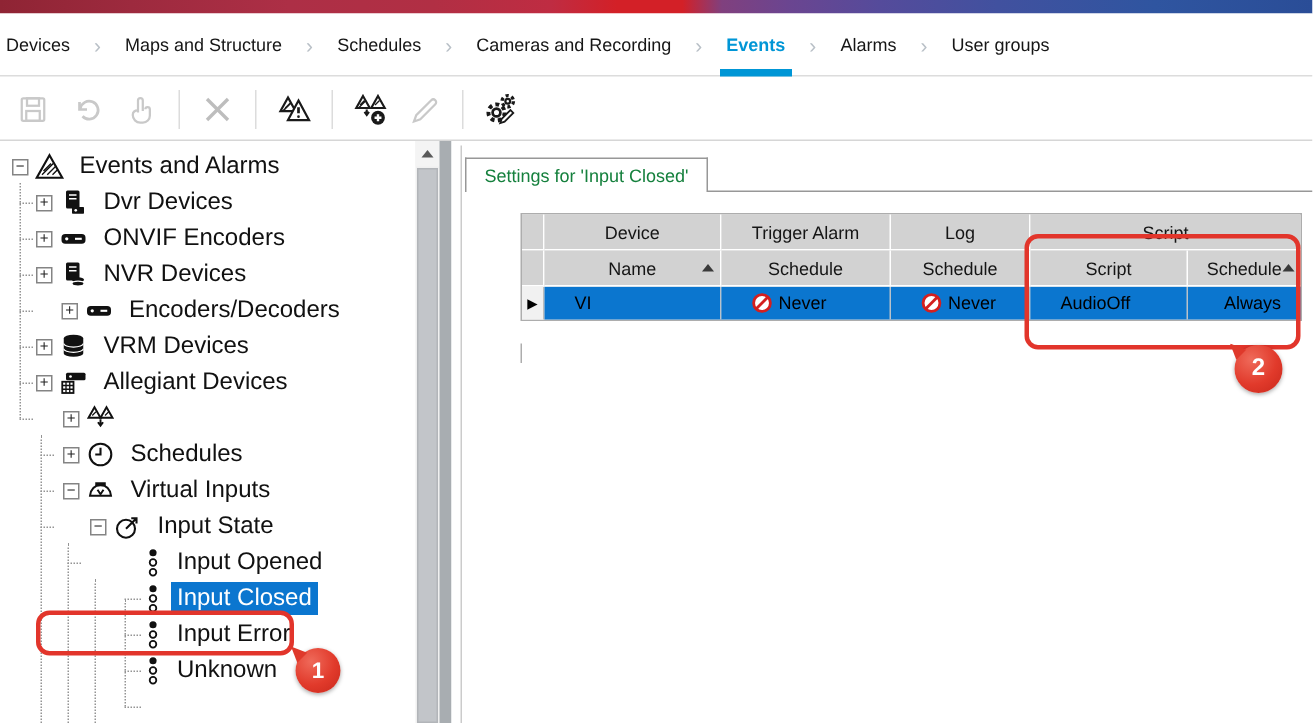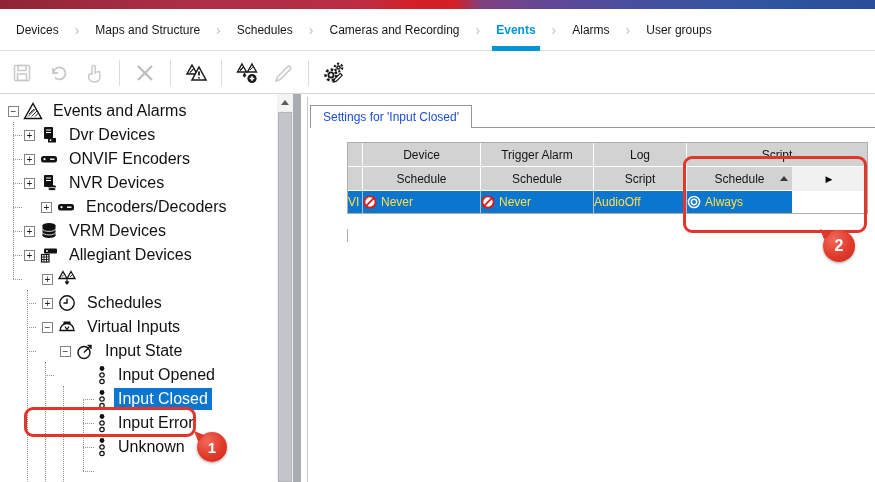--- a/index.html
+++ b/index.html
@@ -9,21 +9,21 @@
 
   
   .brand-bar { position:absolute; left:0; top:0; width:875px; height:9px;
     background:linear-gradient(90deg,#8f2434 0%,#9d2a3e 10%,#ad2f46 22%,#b12f44 33%,
       #bf2c42 42%,#d32027 47%,#d32027 52%,#80407e 55%,#6b4590 60%,#554b9b 67%,
       #41519f 76%,#2f55a0 88%,#2a4d97 100%); }
 
   
   .breadcrumb { position:absolute; left:0; top:9px; width:875px; height:42px;
     background:#fff; border-bottom:1px solid #dcdcdc; display:flex; align-items:center;
-    padding-left:14px; font-size:12px; color:#161616; }
+    padding-left:2px; font-size:12px; color:#161616; }
   .crumb { position:relative; padding:4px 2px; margin-right:14px; cursor:default; white-space:nowrap; }
   .chev { margin-right:14px; color:#b9c0c7; font-size:14px; line-height:1; }
   .crumb.active { color:#0096d6; font-weight:bold; }
   .crumb.active::after { content:''; position:absolute; left:-2px; right:-2px; top:27px;
     height:5px; background:#0096d6; }
 
   
   .toolbar { position:absolute; left:0; top:52px; width:875px; height:42px; background:#fff;
     border-bottom:1px solid #d6d6d6; display:flex; align-items:center; padding-left:8px; gap:8px; }
   .tbtn { width:28px; height:28px; display:flex; align-items:center; justify-content:center; }
@@ -55,37 +55,37 @@
   .sb-up { width:0; height:0; border-left:4px solid transparent; border-right:4px solid transparent;
     border-bottom:5px solid #5a5a5a; }
   .sb-thumb { position:absolute; left:1px; right:1px; top:18px; bottom:0; background:#c2c5c9;
     border:1px solid #b2b5b9; }
   .splitter { position:absolute; left:293px; top:0; width:8px; height:388px; background:#a8adb1; }
 
   
   .content { position:absolute; left:301px; top:0; width:574px; height:388px; background:#fff; }
   .panel-edge { position:absolute; left:6px; top:3px; bottom:0; width:0; border-left:1px solid #cbcbcb; }
   .tab { position:absolute; left:9px; top:11px; height:23px; padding:0 12px; background:#fff;
-    border:1px solid #979797; border-bottom:none; color:#1d4ed8; font-size:12px;
+    border:1px solid #979797; border-bottom:none; color:#15803d; font-size:12px;
     display:flex; align-items:center; z-index:2; white-space:nowrap; }
   .tab-line { position:absolute; left:165px; right:0; top:33px; border-top:1px solid #979797; }
 
   
   .gtable { position:absolute; left:46px; top:48px; display:grid;
     grid-template-columns:15px 118px 113px 93px 105px 75px;
     grid-template-rows:24px 24px 22px; border:1px solid #adadad; font-size:12px; }
   .hc { background:#d2d2d2; color:#151515; display:flex; align-items:center; justify-content:center;
     border-right:1px solid #fff; border-bottom:1px solid #fff; position:relative; }
   .hc.last { border-right:none; }
   .span2 { grid-column:5 / 7; }
   .sort { position:absolute; right:4px; top:9px; width:0; height:0;
     border-left:4px solid transparent; border-right:4px solid transparent;
     border-bottom:5px solid #3a3a3a; }
-  .dc { background:#0b76cf; color:#fde047; display:flex; align-items:center; gap:4px;
-    padding:0 0; border-right:1px solid #b9c2ca; }
+  .dc { background:#0b76cf; color:#000000; display:flex; align-items:center; gap:4px;
+    padding:0 20px; border-right:1px solid #b9c2ca; }
   .dc.last { border-right:none; }
   .rowhdr { background:#f1f1f1; color:#000; display:flex; align-items:center; justify-content:center;
     border-right:1px solid #bcbcbc; font-size:9px; }
   .table-tail { position:absolute; left:46px; top:135px; width:1px; height:13px; background:#adadad; }
 
   
   .anno-box { position:absolute; border:3px solid #e2352b; border-radius:9px; z-index:5; }
   .badge { position:absolute; border-radius:50%; color:#fff; font-weight:bold;
     display:flex; align-items:center; justify-content:center; z-index:6;
     background:radial-gradient(circle at 35% 30%, #ef6a5a 0%, #e13a2b 55%, #c8281c 100%);
@@ -376,20 +376,24 @@
 
       <div class="gtable">
 
         <div class="hc"></div>
         <div class="hc">Device</div>
         <div class="hc">Trigger Alarm</div>
         <div class="hc">Log</div>
         <div class="hc last span2">Script</div>
 
         <div class="hc"></div>
+        <div class="hc">
+          <span>Name</span>
+          <span class="sort"></span>
+        </div>
         <div class="hc">Schedule</div>
         <div class="hc">Schedule</div>
         <div class="hc">Script</div>
         <div class="hc last">
           <span>Schedule</span>
           <span class="sort"></span>
         </div>
 
         <div class="rowhdr">▶</div>
         <div class="dc">VI</div>

